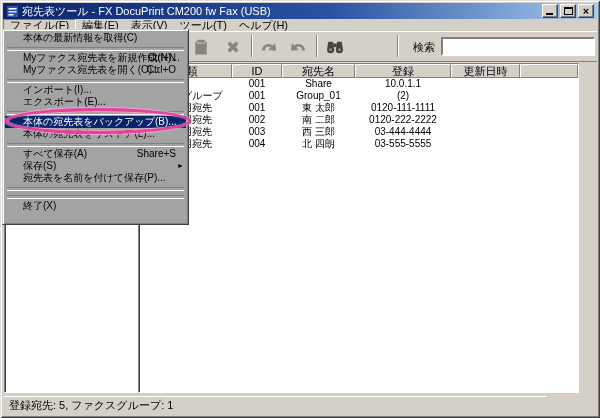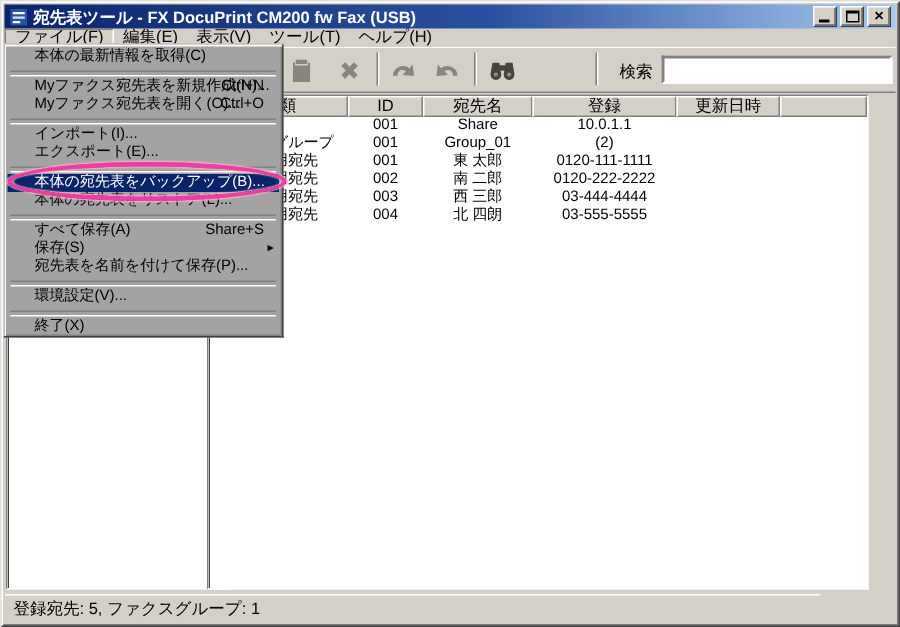--- a/index.html
+++ b/index.html
@@ -15,21 +15,21 @@
                 inset 2px 2px 0 #ffffff, inset -2px -2px 0 #808080;
   }
   
   .titlebar {
     position:absolute; left:3px; top:3px; width:594px; height:16px;
     background:linear-gradient(90deg,#0a246a 0%,#2a52a0 55%,#a6caf0 100%);
     display:flex; align-items:center; padding:0 2px;
   }
   .app-icon { width:13px; height:13px; margin:0 3px 0 1px; flex:none; }
   .title-text {
-    color:#fff; font-size:11px; font-weight:bold; white-space:nowrap;
+    color:#fff; font-size:11px; font-weight:normal; white-space:nowrap;
     letter-spacing:0; flex:1; overflow:hidden;
   }
   .win-controls { display:flex; gap:2px; margin-right:1px; }
   .wbtn {
     width:16px; height:14px; background:#d4d0c8; border:1px solid;
     border-color:#ffffff #404040 #404040 #ffffff;
     box-shadow: inset -1px -1px 0 #808080;
     display:flex; align-items:center; justify-content:center;
     font-size:9px; color:#000; position:relative; padding:0;
   }
@@ -289,23 +289,20 @@
       <span class="pm-shortcut">Share+S</span>
     </div>
     <div class="pm-item">
       <span>保存(S)</span>
       <span class="pm-arrow">►</span>
     </div>
     <div class="pm-item">
       <span>宛先表を名前を付けて保存(P)...</span>
     </div>
     <div class="pm-sep"></div>
-    <div class="pm-item">
-      <span>環境設定(V)...</span>
-    </div>
     <div class="pm-sep"></div>
     <div class="pm-item">
       <span>終了(X)</span>
     </div>
   </div>
 
   <div class="annotation"></div>
 
 </div>
 

